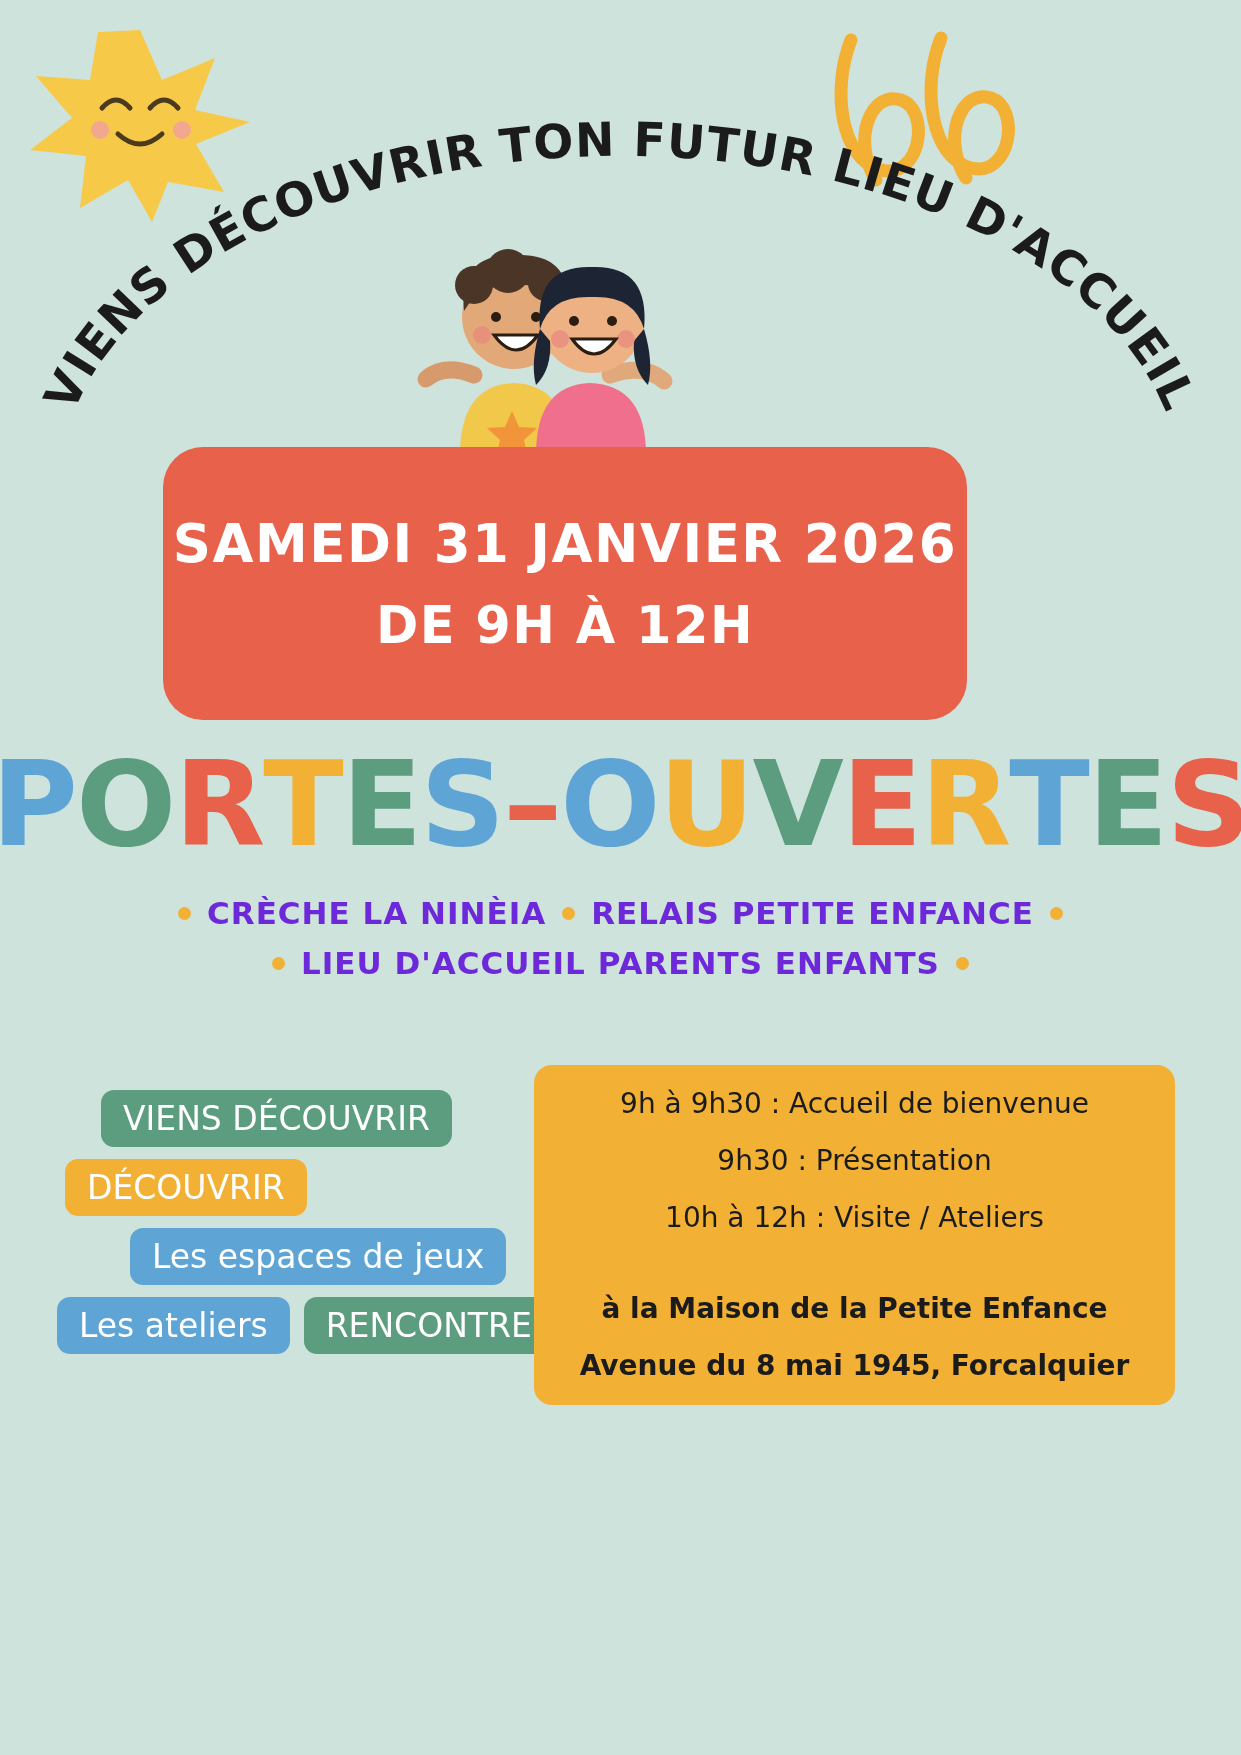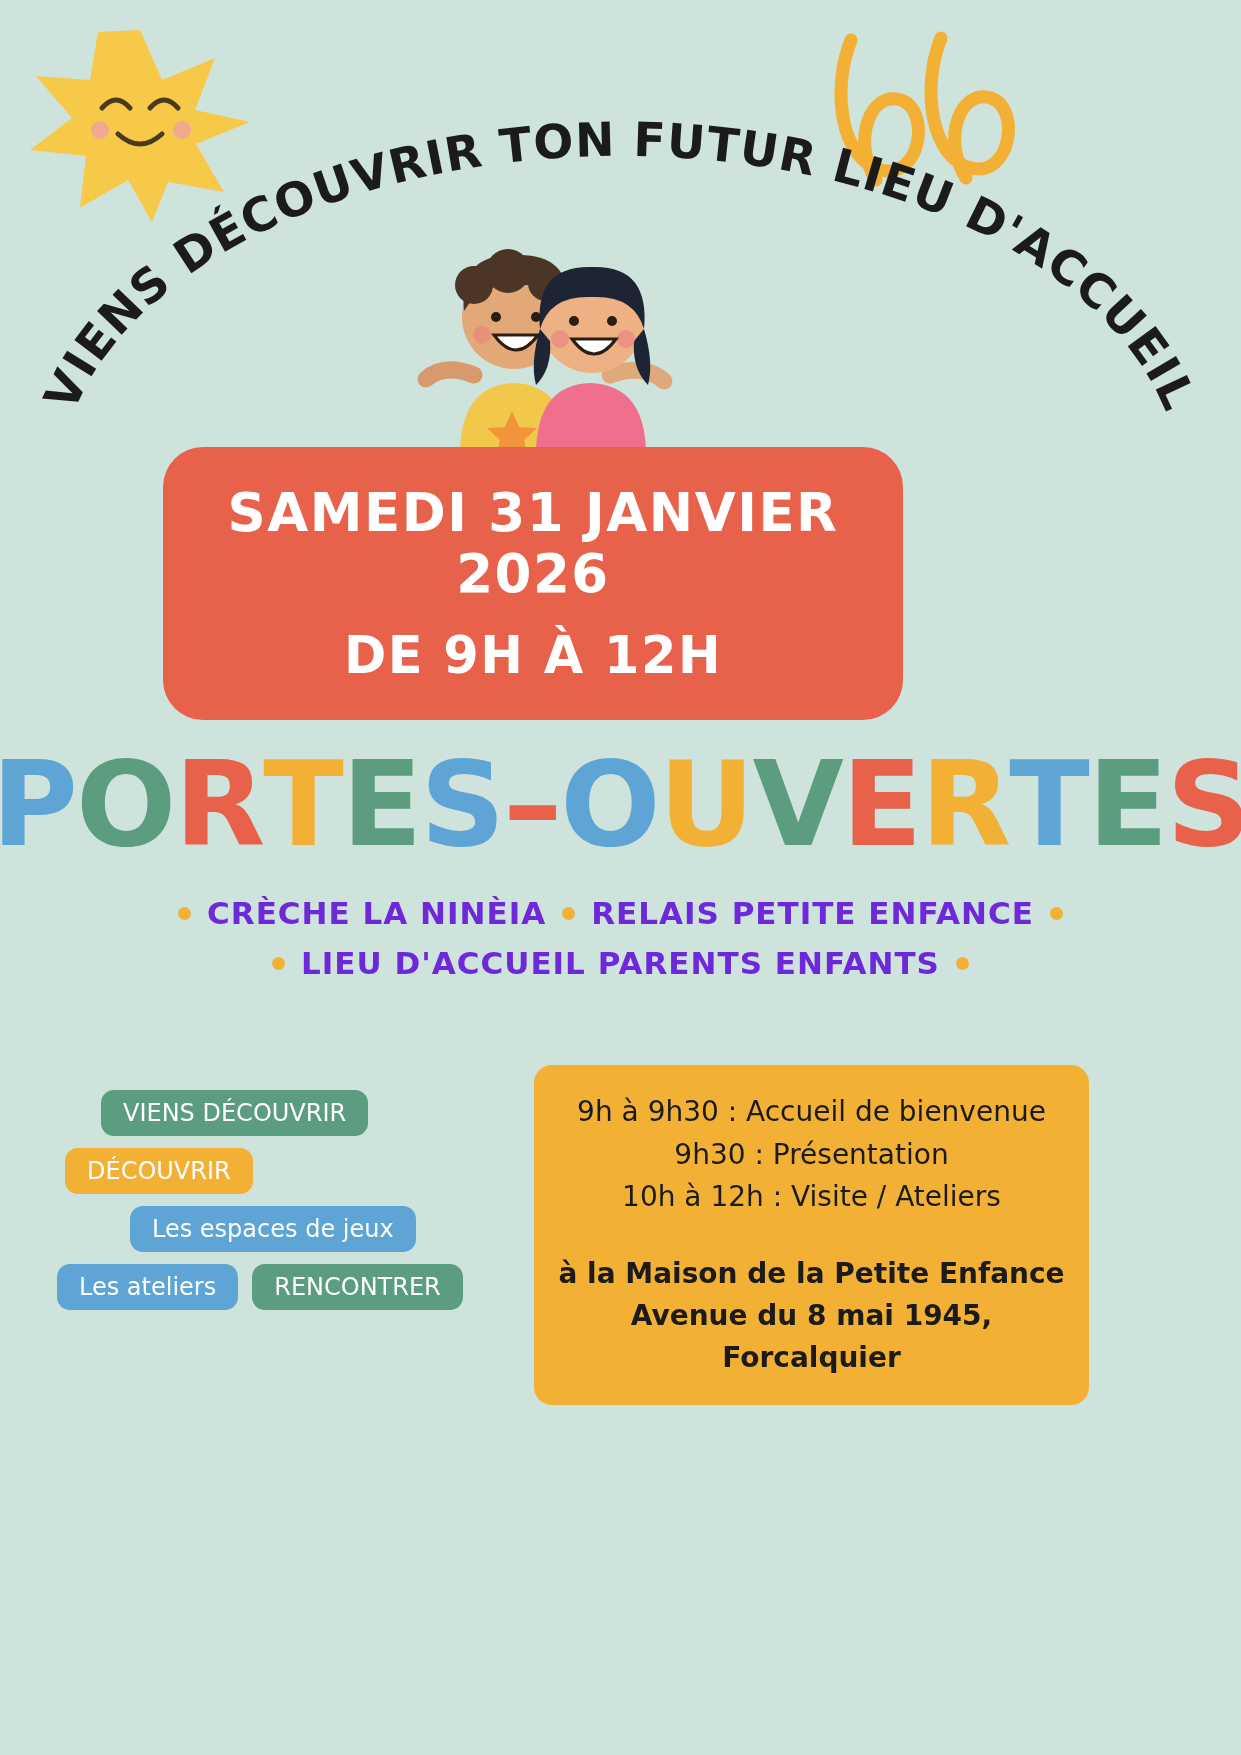--- a/index.html
+++ b/index.html
@@ -17,21 +17,21 @@
 
   
   .arc-title { position:absolute; left:0; top:120px; width:1241px; height:300px; }
   .arc-title text { font-family:"DejaVu Sans", sans-serif; font-weight:bold; font-size:47px; fill:#1b1b1b; letter-spacing:1px; }
 
   
   .kids { position:absolute; left:378px; top:225px; width:340px; height:250px; }
 
   
   .date-banner {
-    position:absolute; left:163px; top:447px; width:740px; height:273px;
+    position:absolute; left:163px; top:447px; width:804px; height:273px;
     background:#e8614a; border-radius:40px;
     display:flex; flex-direction:column; align-items:center; justify-content:center;
     gap:22px;
   }
   .date-banner .line {
     color:#ffffff; font-weight:bold; font-size:53px; letter-spacing:1.5px;
     text-align:center; font-family:"DejaVu Sans", sans-serif;
   }
   .date-banner .line2 { font-size:51px; }
 
@@ -52,39 +52,39 @@
     font-family:"DejaVu Sans", sans-serif;
     font-weight:bold; font-size:31px; color:#6d28d9;
     letter-spacing:1px; margin-bottom:14px;
     display:flex; justify-content:center; align-items:center; gap:16px;
   }
   .dot { display:inline-block; width:13px; height:13px; border-radius:50%; background:#f2b134; }
 
   
   .tags { position:absolute; left:55px; top:1090px; width:480px; }
   .tag {
-    display:inline-block; color:#ffffff; font-size:24px;
+    display:inline-block; color:#ffffff; font-size:33px;
     padding:9px 22px; border-radius:13px; white-space:nowrap;
     font-family:"DejaVu Sans", sans-serif;
   }
   .row { display:flex; align-items:center; margin-bottom:12px; }
   .r1 { padding-left:46px; }
   .r2 { padding-left:10px; gap:14px; }
   .r3 { padding-left:75px; }
   .r4 { padding-left:2px; gap:14px; }
   .green  { background:#5c9c7f; }
   .yellow { background:#f2b134; }
   .red    { background:#e8614a; }
   .blue   { background:#5ea5d6; }
 
   
   .info-card {
-    position:absolute; left:534px; top:1065px; width:555px; height:340px;
+    position:absolute; left:534px; top:1065px; width:641px; height:340px;
     background:#f2b134; border-radius:18px;
-    display:flex; flex-direction:column; align-items:center; justify-content:center;
+    display:flex; flex-direction:column; align-items:center; justify-content:space-between;
     padding:18px 20px;
   }
   .info-card .sched {
     font-family:"DejaVu Sans", sans-serif;
     font-size:28px; color:#1b1b1b; text-align:center; line-height:1.52; font-weight:500;
   }
   .info-card .place {
     margin-top:34px;
     font-family:"DejaVu Sans", sans-serif;
     font-size:28px; color:#1b1b1b; text-align:center; line-height:1.5; font-weight:bold;

